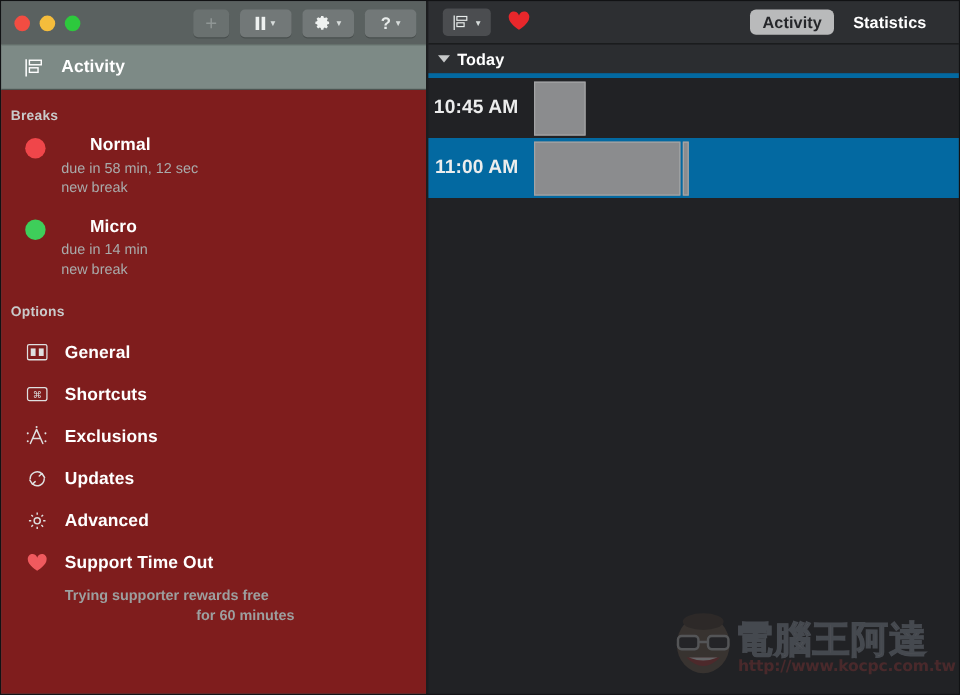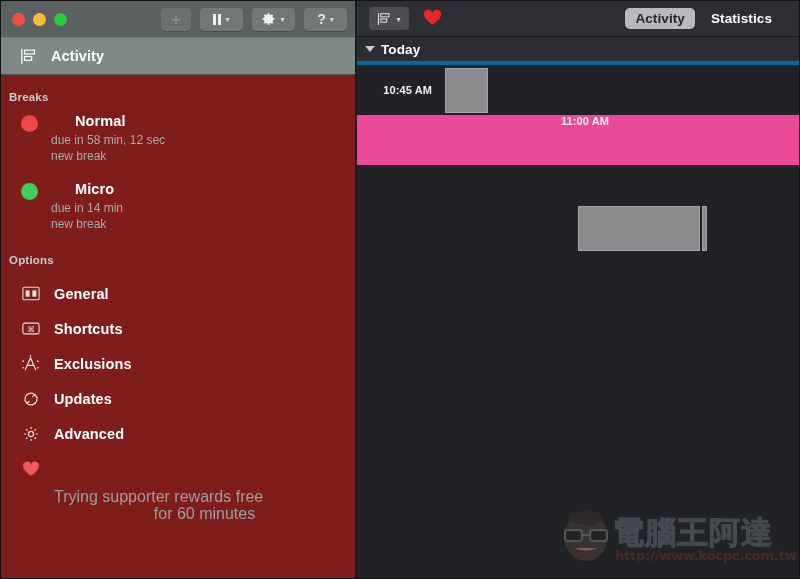--- a/index.html
+++ b/index.html
@@ -147,22 +147,22 @@
     width: 19px; height: 19px;
     flex: 0 0 19px;
     display: flex; align-items: center; justify-content: center;
     color: #dfe0e0;
   }
   .opt-label {
     font-size: 14.5px; color: #ffffff; font-weight: 600;
     margin-left: 14px; letter-spacing: .1px;
   }
   .support-note {
-    font-size: 16px; color: #9d9f9f; line-height: 17px;
-    padding-left: 53px; margin-top: 2px;
+    font-size: 12px; color: #9d9f9f; line-height: 17px;
+    padding-left: 53px; margin-top: 2px; font-weight: bold;
   }
 
   
   .divider {
     width: 2px; height: 577px;
     background: #1c1d1f;
     flex: 0 0 2px;
   }
 
   
@@ -239,27 +239,27 @@
     font-size: 13.5px; color: #ffffff; font-weight: 700; letter-spacing: .1px;
   }
 
   .timeline { flex: 1 1 auto; background: #212225; position: relative; }
   .tl-row {
     height: 50px;
     display: flex;
     align-items: center;
     position: relative;
   }
-  .tl-row.alt { background: #ec4899; flex-direction: column; }
+  .tl-row.alt { background: #0369a1; }
   .tl-time {
     width: 88px;
     flex: 0 0 88px;
     text-align: right;
     padding-right: 13px;
-    font-size: 11px;
+    font-size: 16px;
     color: #eceded;
     font-weight: 600;
     letter-spacing: .1px;
   }
   .tl-bars { position: relative; height: 50px; flex: 1 1 auto; }
   .bar {
     position: absolute;
     background: #8b8c8e;
     border: 1px solid #a3a4a6;
     top: 3px;
@@ -431,20 +431,21 @@
         </span>
         <span class="opt-label">Advanced</span>
       </div>
 
       <div class="opt-item">
         <span class="opt-icon">
           <svg width="18" height="16" viewBox="0 0 20 18">
             <path fill="#f05a5e" d="M10 16.5S1.2 11.1 1.2 6.2A4.5 4.5 0 0 1 10 4.3a4.5 4.5 0 0 1 8.8 1.9c0 4.9-8.8 10.3-8.8 10.3z"></path>
           </svg>
         </span>
+        <span class="opt-label">Support Time Out</span>
       </div>
 
       <div class="support-note">Trying supporter rewards free</div>
       <div class="support-note" style="margin-top:0;text-align:center;">for 60 minutes</div>
 
     </div>
   </div>
 
   <div class="divider"></div>
 

